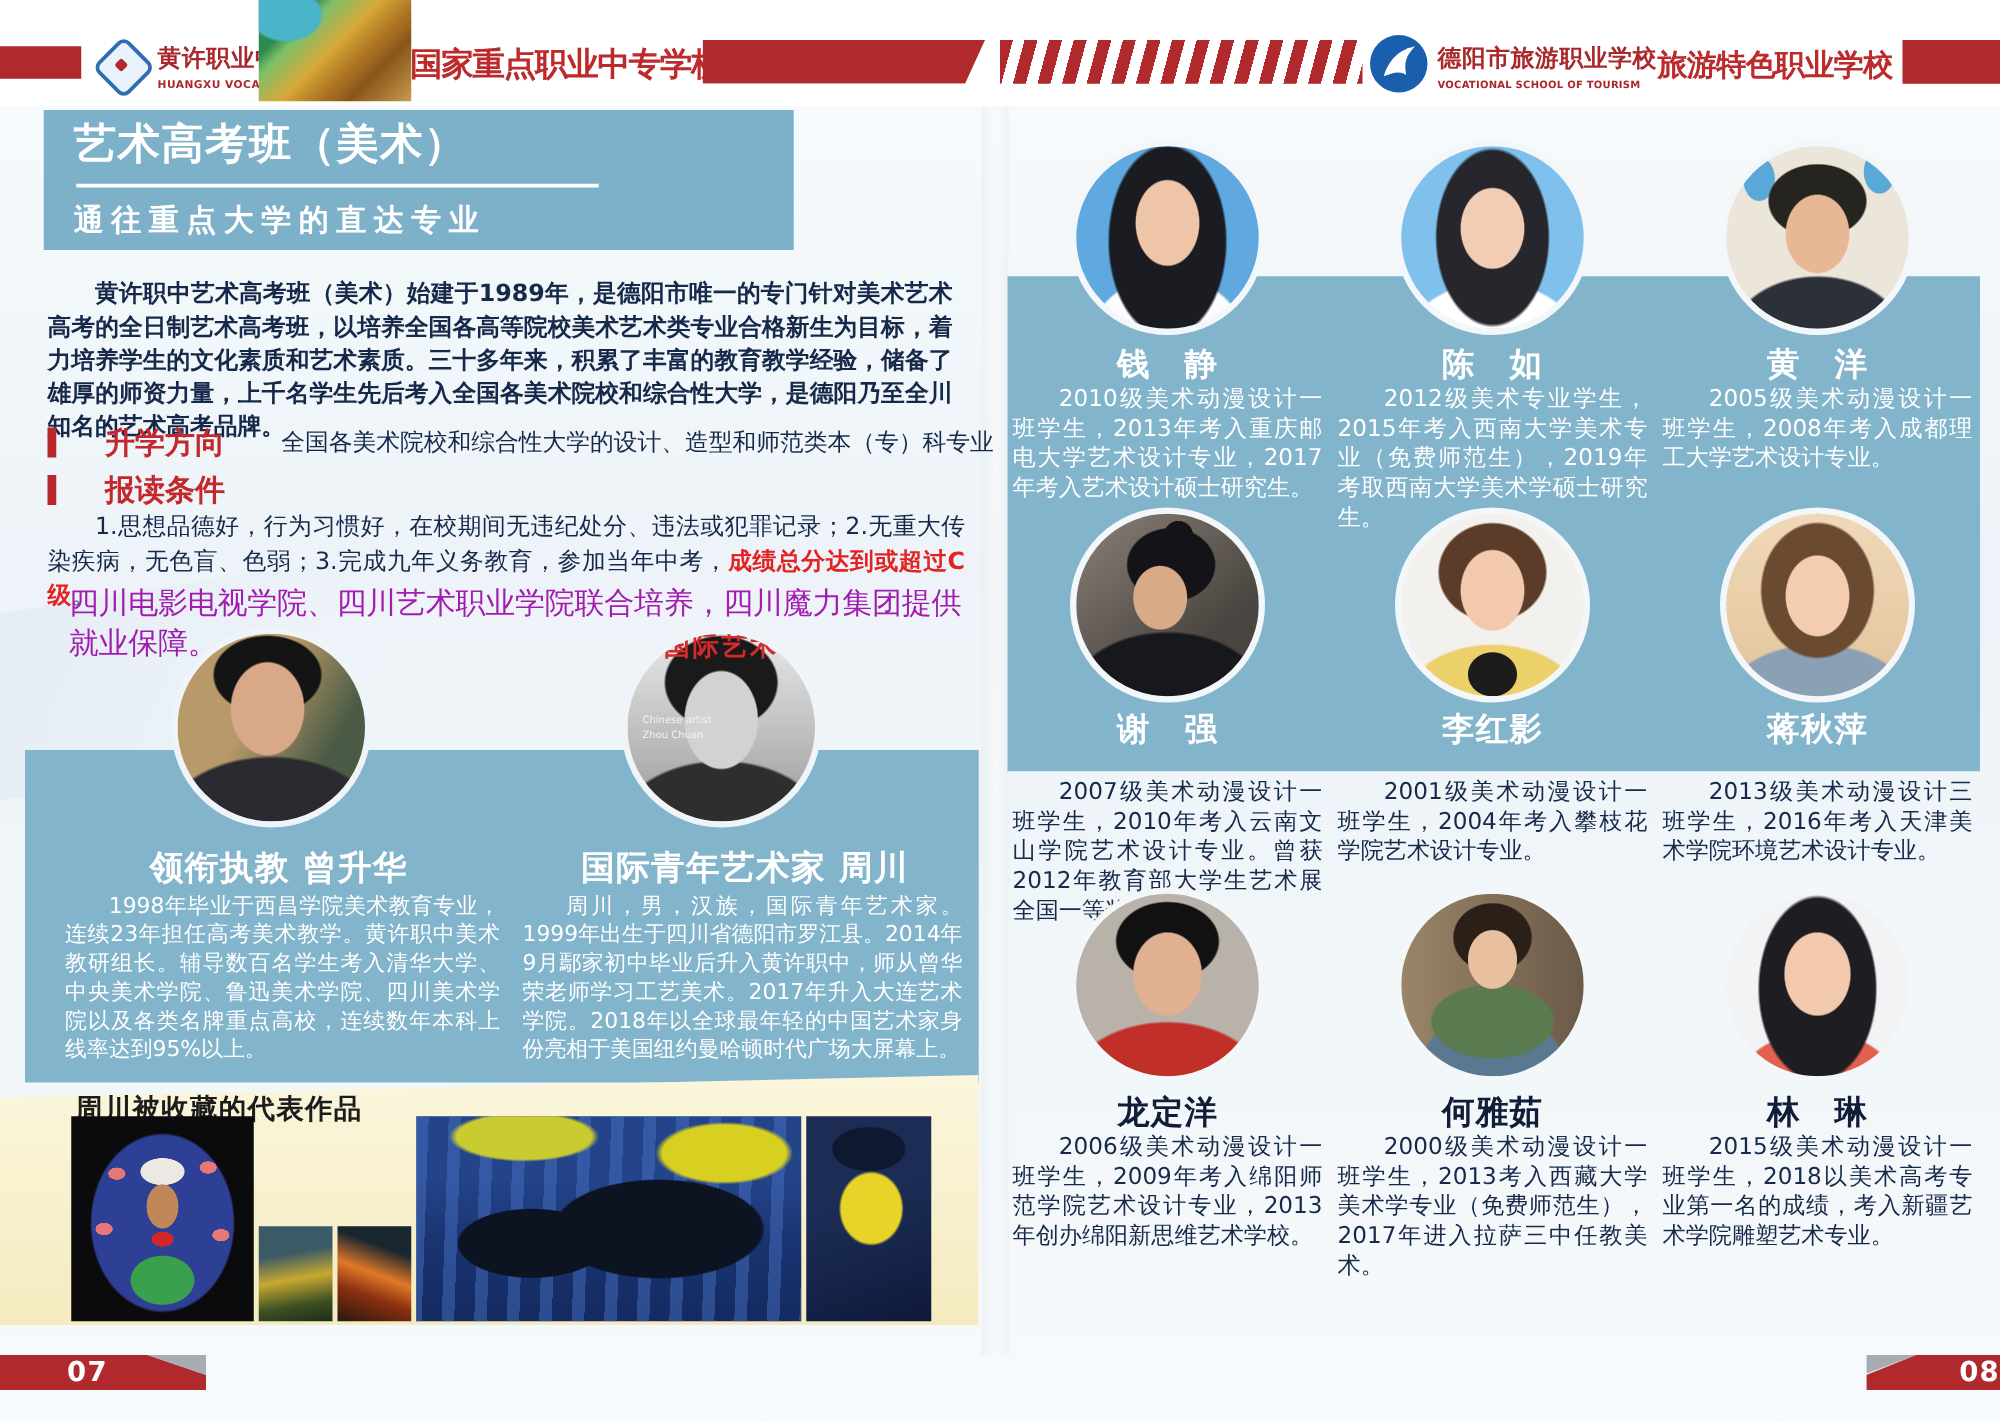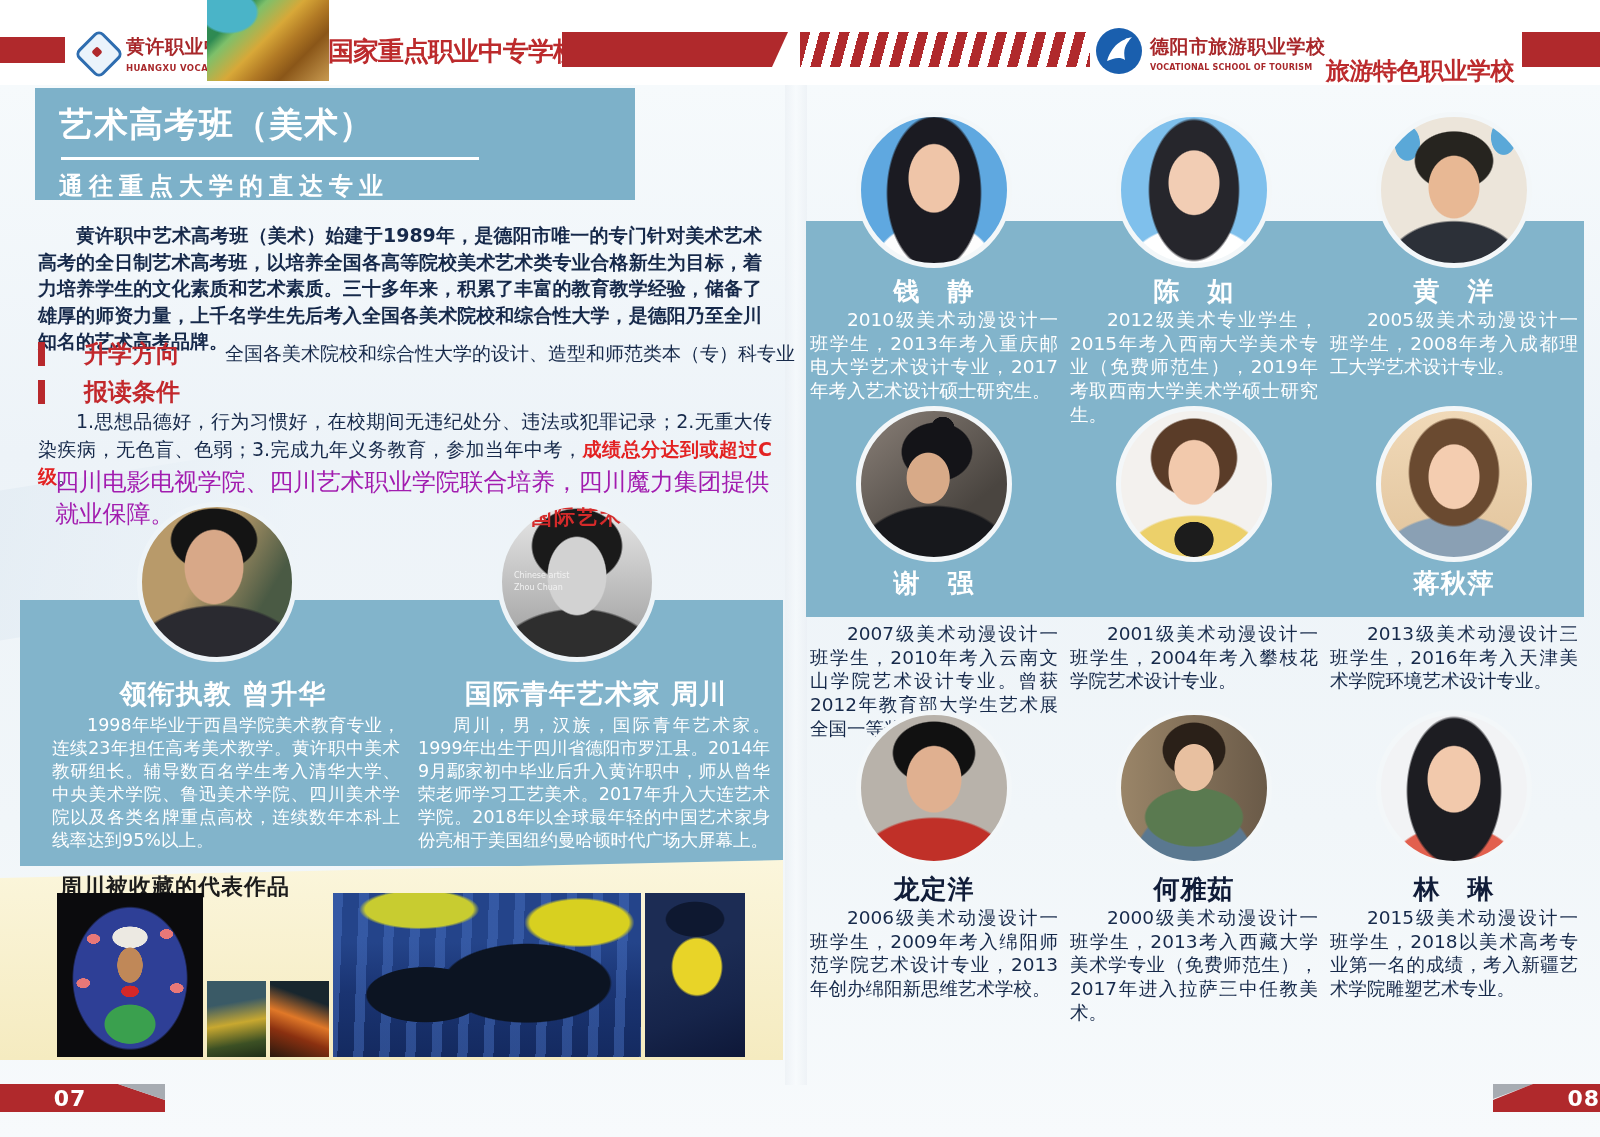--- a/index.html
+++ b/index.html
@@ -24,24 +24,24 @@
   #hx-name .en{font-size:8.5px;font-weight:bold;letter-spacing:.4px;margin-top:3px;}
   #h-slogan-l{left:278px;top:34px;font-size:26px;font-weight:bold;color:#bc2a2c;letter-spacing:-1px;}
   #h-bar{left:562px;top:32px;width:226px;height:35px;background:#b0292c;
          clip-path:polygon(0 0,100% 0,calc(100% - 16px) 100%,0 100%);}
   #h-stripes{left:800px;top:32px;width:290px;height:35px;
              background:repeating-linear-gradient(105deg,#b0292c 0 10px,rgba(0,0,0,0) 10px 19px);}
   #dy-logo{left:1096px;top:28px;width:46px;height:46px;border-radius:50%;background:#1a5fae;}
   #dy-name{left:1150px;top:34px;color:#a8282b;}
   #dy-name .cn{font-size:19px;font-weight:bold;letter-spacing:.5px;}
   #dy-name .en{font-size:8px;font-weight:bold;letter-spacing:.2px;margin-top:3px;}
-  #h-slogan-r{left:1326px;top:36px;font-size:24px;font-weight:bold;color:#bc2a2c;letter-spacing:-.5px;margin-top:19px;}
+  #h-slogan-r{left:1326px;top:36px;font-size:24px;font-weight:bold;color:#bc2a2c;letter-spacing:-.5px;}
   #h-red-r{left:1522px;top:32px;width:78px;height:35px;}
   
-  #title-block{left:35px;top:88px;width:600px;height:112px;background:#7db1c9;color:#fff;padding:14px 0 0 24px;box-sizing:border-box;}
+  #title-block{left:35px;top:88px;width:600px;height:112px;background:#7db1c9;color:#fff;padding:4px 0 0 24px;box-sizing:border-box;}
   #title-block .title{font-size:34px;font-weight:bold;letter-spacing:1px;}
   #title-block .rule{width:418px;height:3px;background:#fff;margin:9px 0 10px 2px;}
   #title-block .subtitle{font-size:24px;font-weight:bold;letter-spacing:6px;}
   #intro{left:38px;top:222px;width:724px;font-size:19px;line-height:1.4;color:#16294a;
          text-align:justify;text-indent:2em;font-weight:700;}
   .sec-line{display:flex;align-items:center;gap:29px;}
   #sec1{left:38px;top:338px;}
   #sec2{left:38px;top:376px;}
   .red-ind{width:7px;height:24px;background:#b8282c;margin-right:10px;}
   .sec-h{font-size:24px;font-weight:bold;color:#c2282c;margin-right:16px;white-space:nowrap;}
@@ -269,20 +269,21 @@
   <div class="abs s-name c2 rn1 white-t">陈　如</div>
   <div class="abs s-name c3 rn1 white-t">黄　洋</div>
   <div class="abs s-bio c1 rb1 white-t">2010级美术动漫设计一班学生，2013年考入重庆邮电大学艺术设计专业，2017年考入艺术设计硕士研究生。</div>
   <div class="abs s-bio c2 rb1 white-t">2012级美术专业学生，2015年考入西南大学美术专业（免费师范生），2019年考取西南大学美术学硕士研究生。</div>
   <div class="abs s-bio c3 rb1 white-t">2005级美术动漫设计一班学生，2008年考入成都理工大学艺术设计专业。</div>
 
   <div class="abs s-photo p1 r2 ph-xq"></div>
   <div class="abs s-photo p2 r2 ph-lhy"></div>
   <div class="abs s-photo p3 r2 ph-jqp"></div>
   <div class="abs s-name c1 rn2 white-t">谢　强</div>
+  <div class="abs s-name c2 rn2 white-t">李红影</div>
   <div class="abs s-name c3 rn2 white-t">蒋秋萍</div>
   <div class="abs s-bio c1 rb2 dark-t">2007级美术动漫设计一班学生，2010年考入云南文山学院艺术设计专业。曾获2012年教育部大学生艺术展全国一等奖。</div>
   <div class="abs s-bio c2 rb2 dark-t">2001级美术动漫设计一班学生，2004年考入攀枝花学院艺术设计专业。</div>
   <div class="abs s-bio c3 rb2 dark-t">2013级美术动漫设计三班学生，2016年考入天津美术学院环境艺术设计专业。</div>
 
   <div class="abs s-photo p1 r3 ph-ldy"></div>
   <div class="abs s-photo p2 r3 ph-hyr"></div>
   <div class="abs s-photo p3 r3 ph-ll"></div>
   <div class="abs s-name c1 rn3 name-dark">龙定洋</div>
   <div class="abs s-name c2 rn3 name-dark">何雅茹</div>

